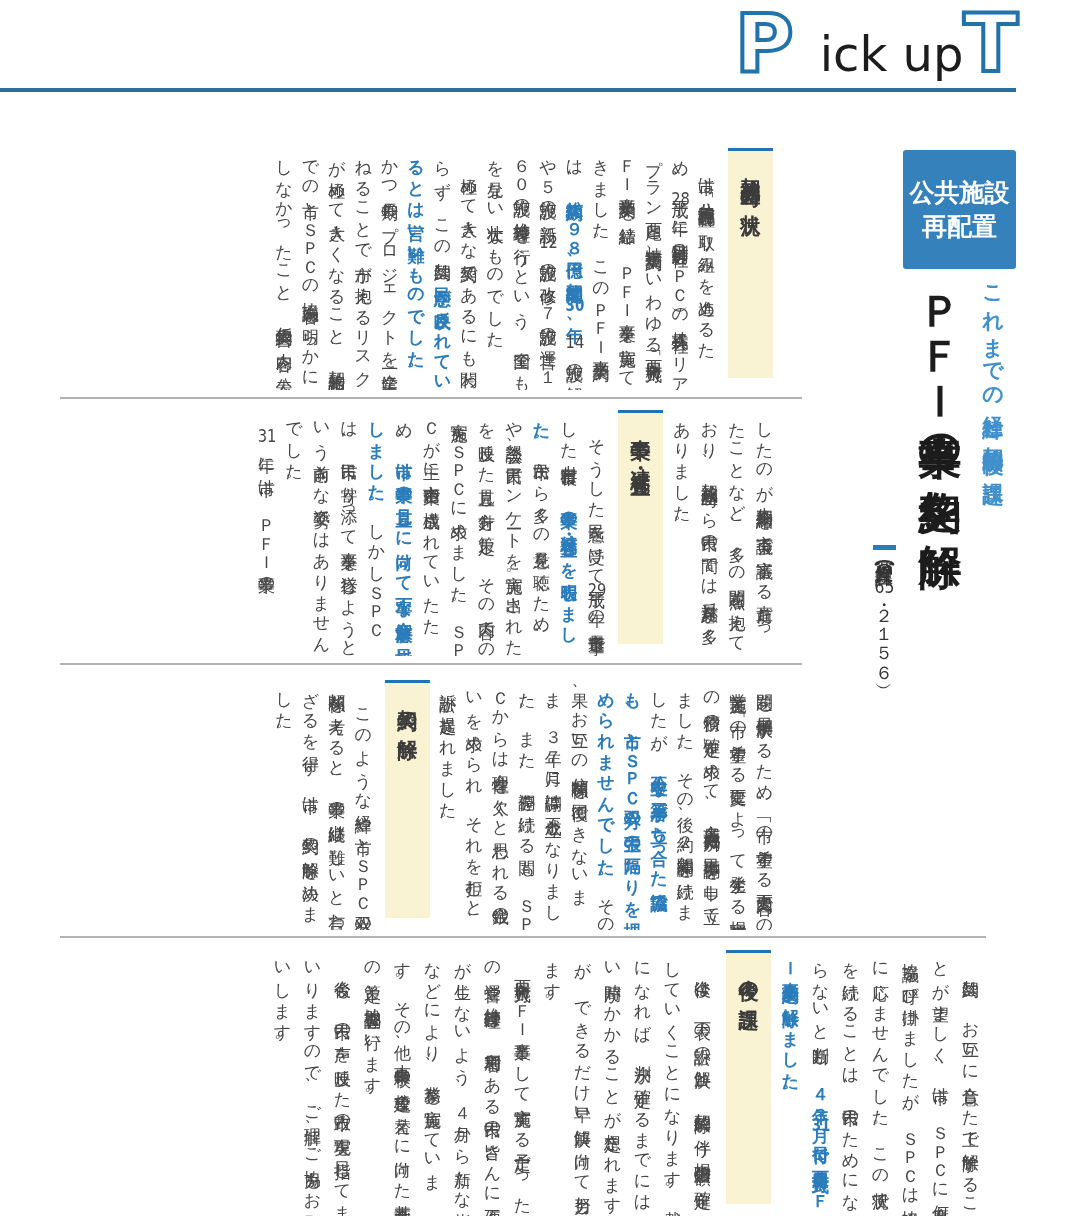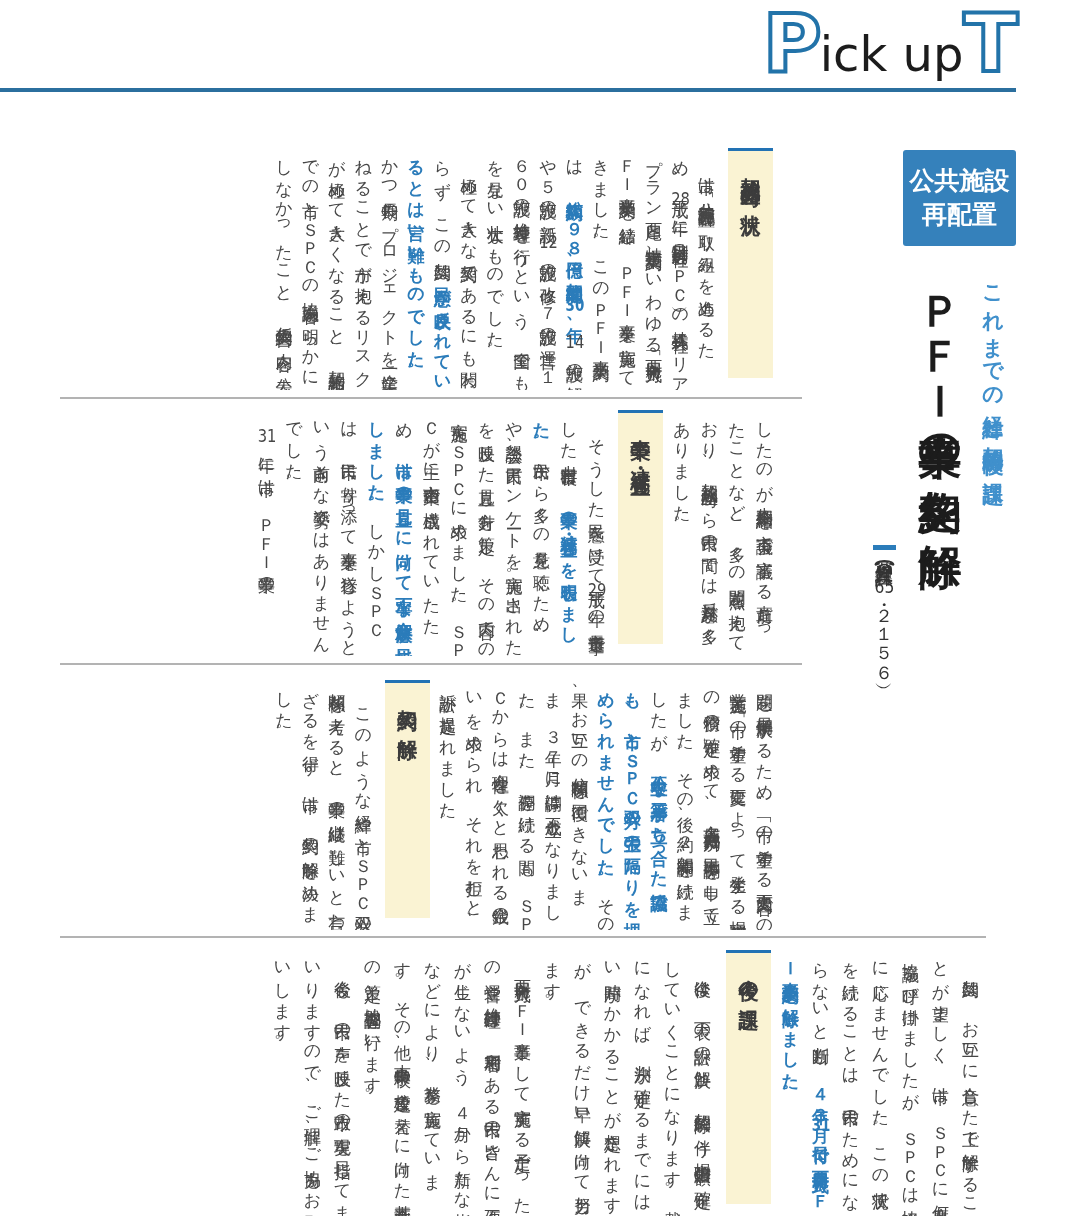--- a/index.html
+++ b/index.html
@@ -4,25 +4,25 @@
 <style>
   html,body{margin:0;padding:0;background:#e9e9e9;}
   .page{position:relative;width:1069px;height:1218px;background:#ffffff;overflow:hidden;
         font-family:"DejaVu Sans","Liberation Sans",sans-serif;}
 
   
   .logo{position:absolute;top:4px;left:590px;width:426px;display:flex;
         justify-content:flex-end;align-items:baseline;white-space:nowrap;}
   .logo-big{font-size:80px;line-height:1;font-weight:600;color:#ffffff;
             -webkit-text-stroke:4px #2273a9;letter-spacing:-2px;}
-  .logo-small{font-size:48px;line-height:1;font-weight:500;color:#1c1c1c;letter-spacing:0;}
+  .logo-small{font-size:48px;line-height:1;font-weight:500;color:#1c1c1c;letter-spacing:0;margin-left:28px;}
   .rule{position:absolute;top:88px;left:0;width:1016px;height:4px;background:#2b6f9e;}
 
   
-  .badge{position:absolute;left:903px;top:150px;width:113px;height:96px;background:#3581bb;
+  .badge{position:absolute;left:903px;top:150px;width:113px;height:119px;background:#3581bb;
          border-radius:3px;color:#ffffff;font-weight:700;font-size:25px;line-height:34px;
          display:flex;flex-direction:column;align-items:center;justify-content:center;}
   .v{writing-mode:vertical-rl;}
   .subtitle{position:absolute;left:979px;top:270px;height:400px;font-size:21px;
             letter-spacing:2px;color:#4090cc;font-weight:600;}
   .main-title{position:absolute;left:912px;top:266px;height:480px;margin:0;
               font-size:43px;font-weight:700;color:#1c1c1c;letter-spacing:2px;}
   .contact{position:absolute;left:872px;top:545px;height:340px;font-size:18px;
            letter-spacing:1px;color:#333;}
   .inq{background:#2b7cba;color:#fff;padding:2px 1px;margin-block-end:4px;font-weight:700;}

